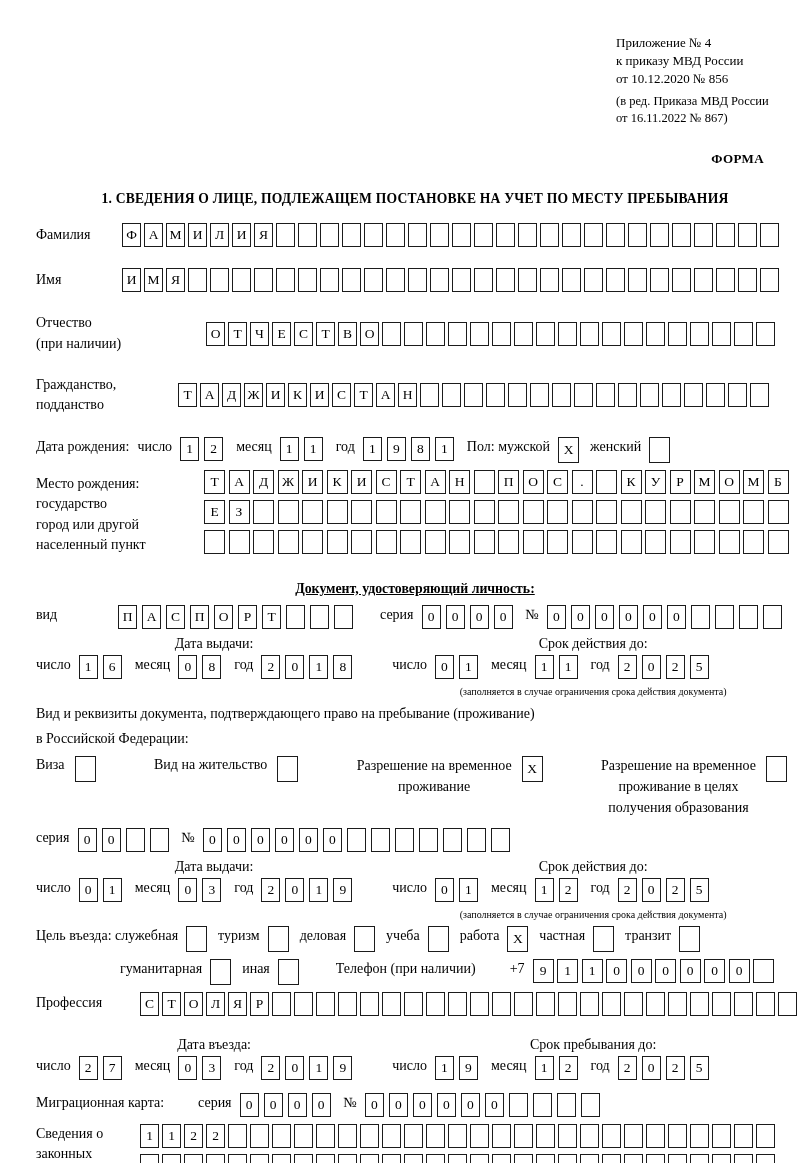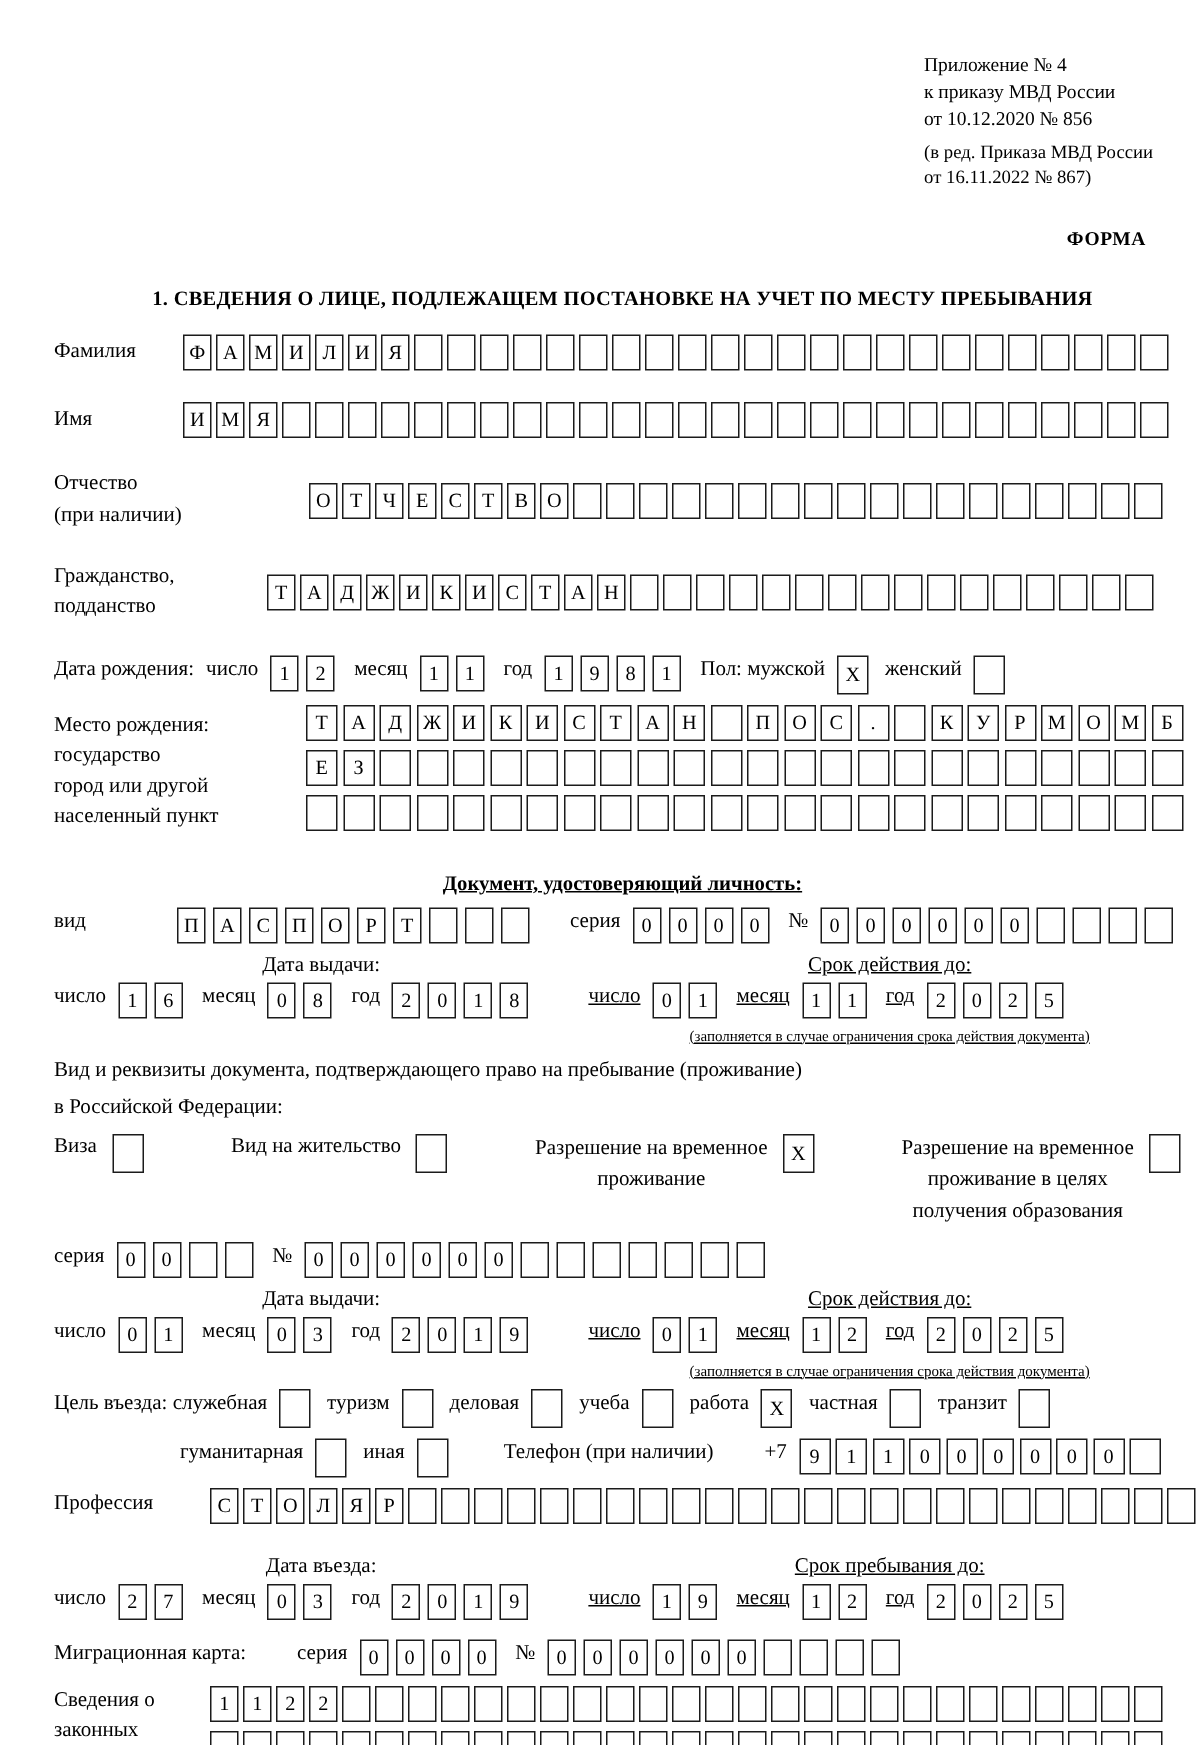--- a/index.html
+++ b/index.html
@@ -23,21 +23,21 @@
         font-family:"Liberation Serif","DejaVu Serif",serif;}
   .wide .cell{width:21px;margin-right:3.5px;}
   .sp .cell{margin-right:5px;}
   .cb .cell{width:21px;height:26px;line-height:23px;}
   .stack .cells{margin-bottom:6px;}
   .stack{flex:none;}
   .doc-hdr{text-align:center;font-weight:bold;font-size:13.8px;margin:2px 0 8px 0;text-decoration:underline;}
   .ml14{margin-left:14px;} .ml26{margin-left:26px;}
   .gap8 > *{margin-right:8px;}
   .datepair{display:flex;margin-bottom:6px;}
-  .datecol-l{width:47%;} .datecol-r{width:53%;text-decoration:underline;}
+  .datecol-l{width:47%;} .datecol-r{width:53%;}
   .dtitle{text-align:center;margin-bottom:3px;}
   .dnote{font-size:10px;text-align:center;margin-top:3px;white-space:nowrap;}
   .plain{margin-bottom:4px;line-height:1.5;}
   .permits{display:flex;justify-content:space-between;align-items:flex-start;margin:6px 4px 10px 0;}
   .cbg{display:inline-flex;align-items:flex-start;}
   .cbg .cells{margin-left:10px;margin-top:1px;}
   .multi{text-align:center;line-height:1.5;}
   .indent{margin-left:84px;}
 </style>
 </head>

